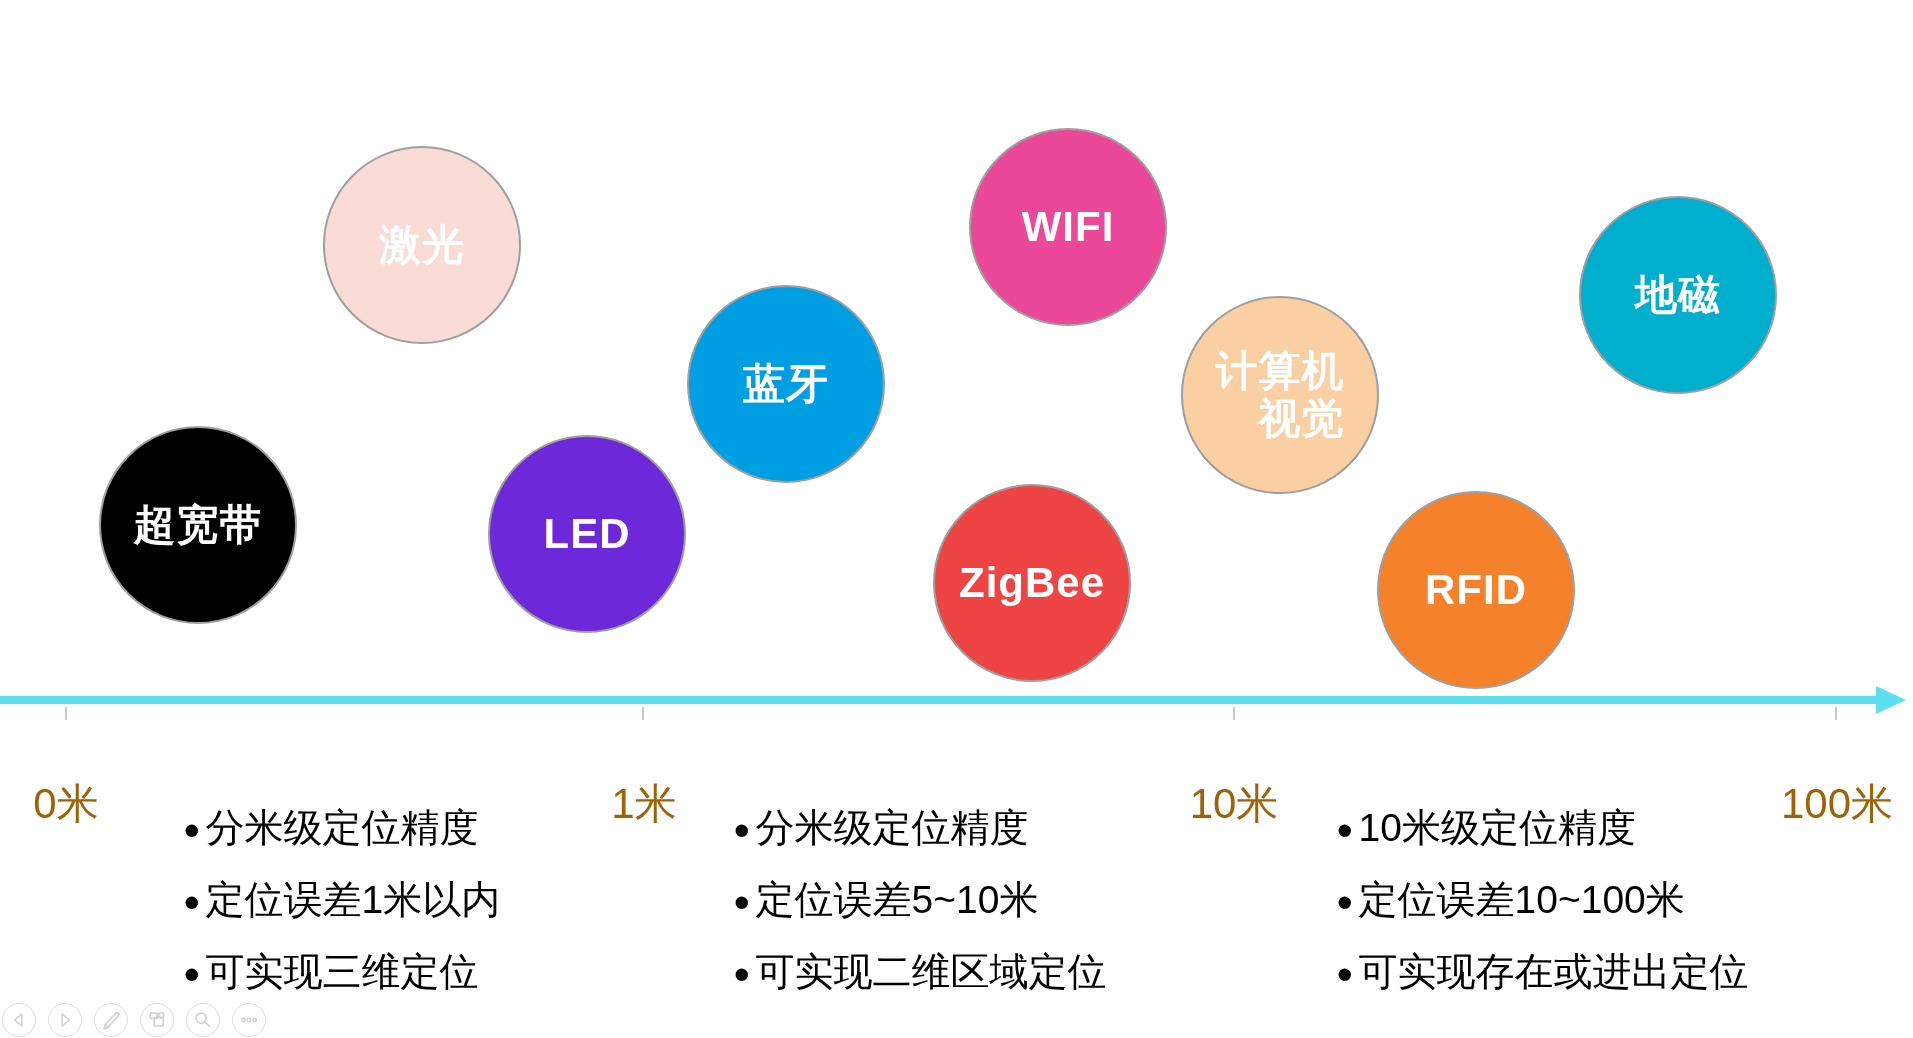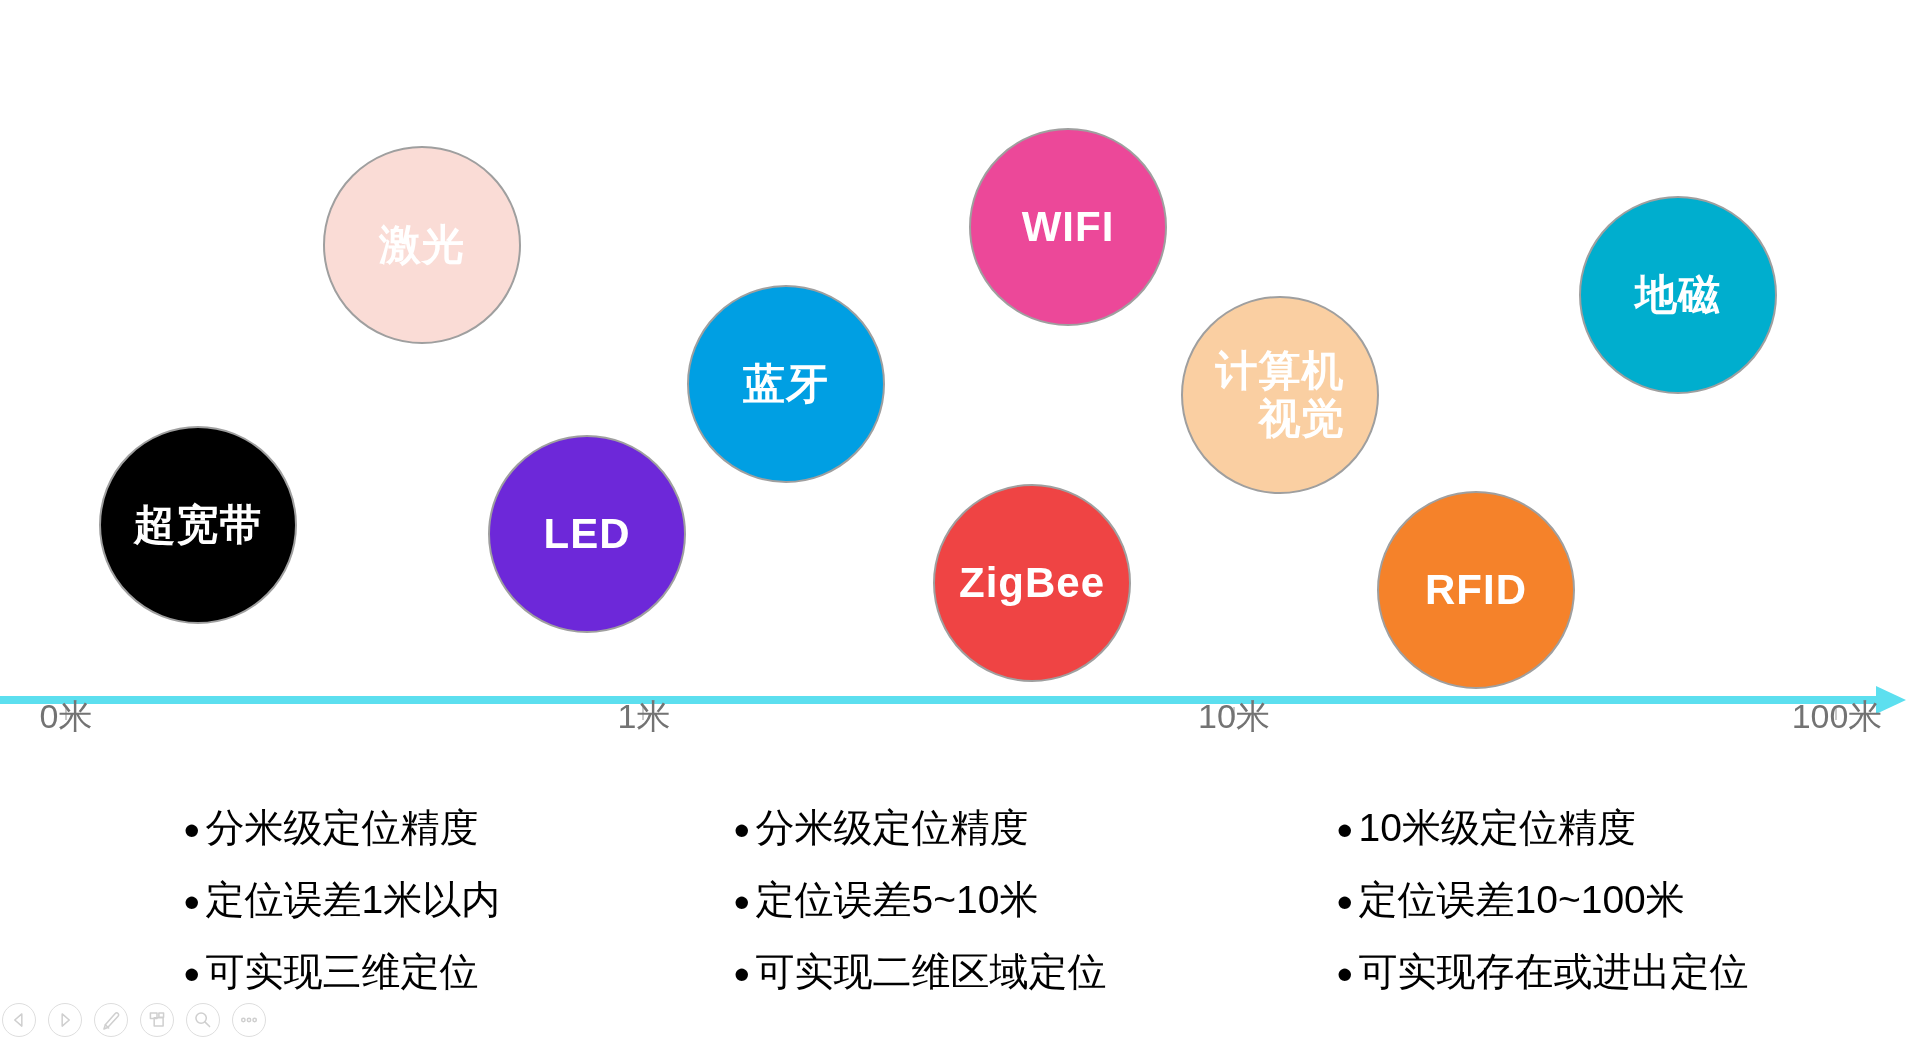--- a/index.html
+++ b/index.html
@@ -50,23 +50,23 @@
     border-bottom:14px solid transparent;
     border-left:30px solid #5CDFEF;
   }
   .tick{
     position:absolute;top:707px;
     width:2px;height:13px;
     background:#c9c9c9;
   }
   .tick.t0{left:65px;} .tick.t1{left:642px;} .tick.t2{left:1233px;} .tick.t3{left:1835px;}
   .axis-label{
-    position:absolute;top:694px;
+    position:absolute;top:776px;
     transform:translateX(-50%);
-    font-size:34px;color:#737373;
+    font-size:42px;color:#a16207;
     white-space:nowrap;
   }
   .axis-label.t0{left:66px;} .axis-label.t1{left:644px;}
   .axis-label.t2{left:1234px;} .axis-label.t3{left:1837px;}
   
   .note-col{position:absolute;top:806px;}
   .note-col.c0{left:183px;} .note-col.c1{left:733px;} .note-col.c2{left:1336px;}
   .note-line{
     font-size:39px;line-height:44px;color:#000;
     font-weight:400;margin-bottom:27px;white-space:nowrap;

